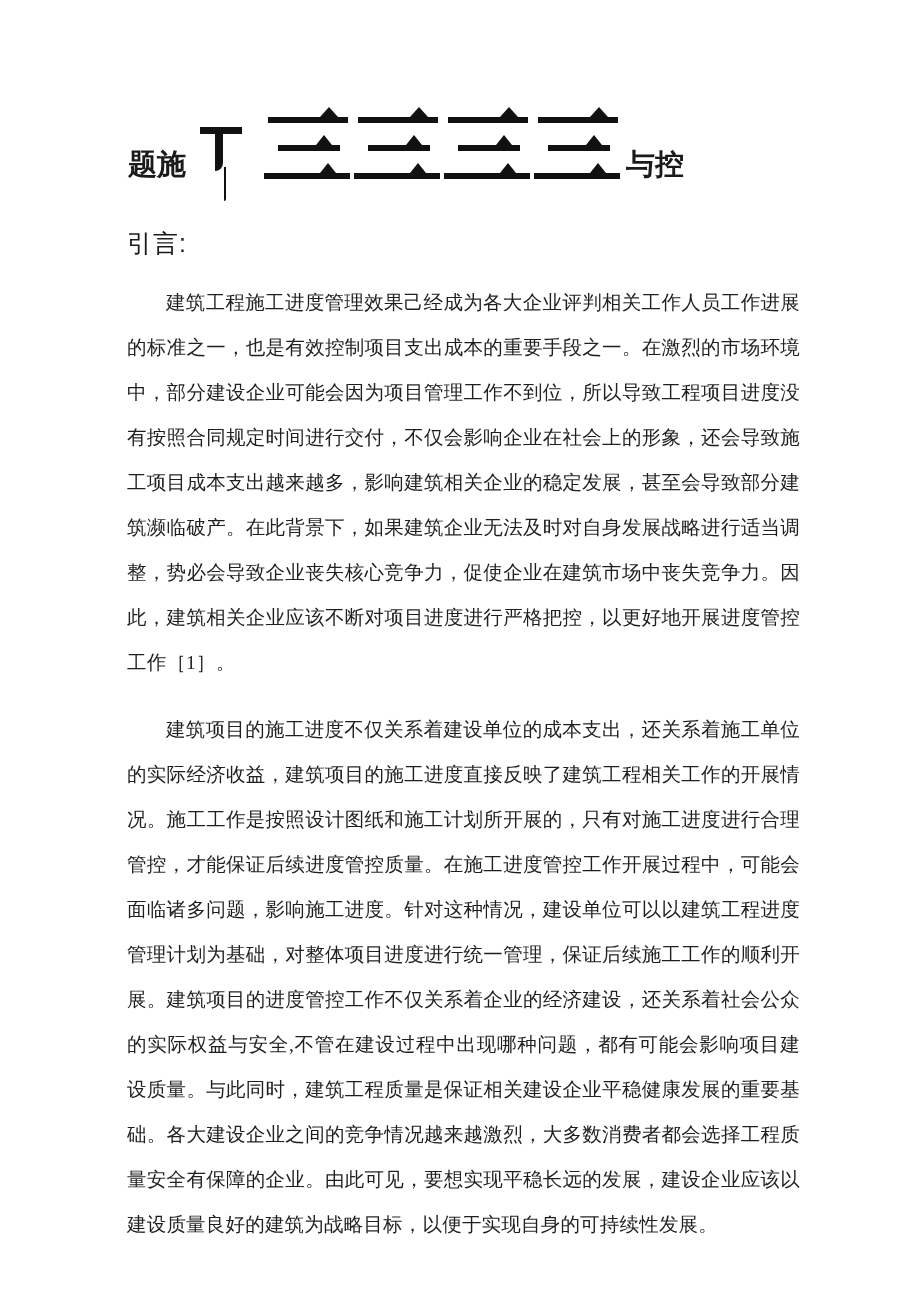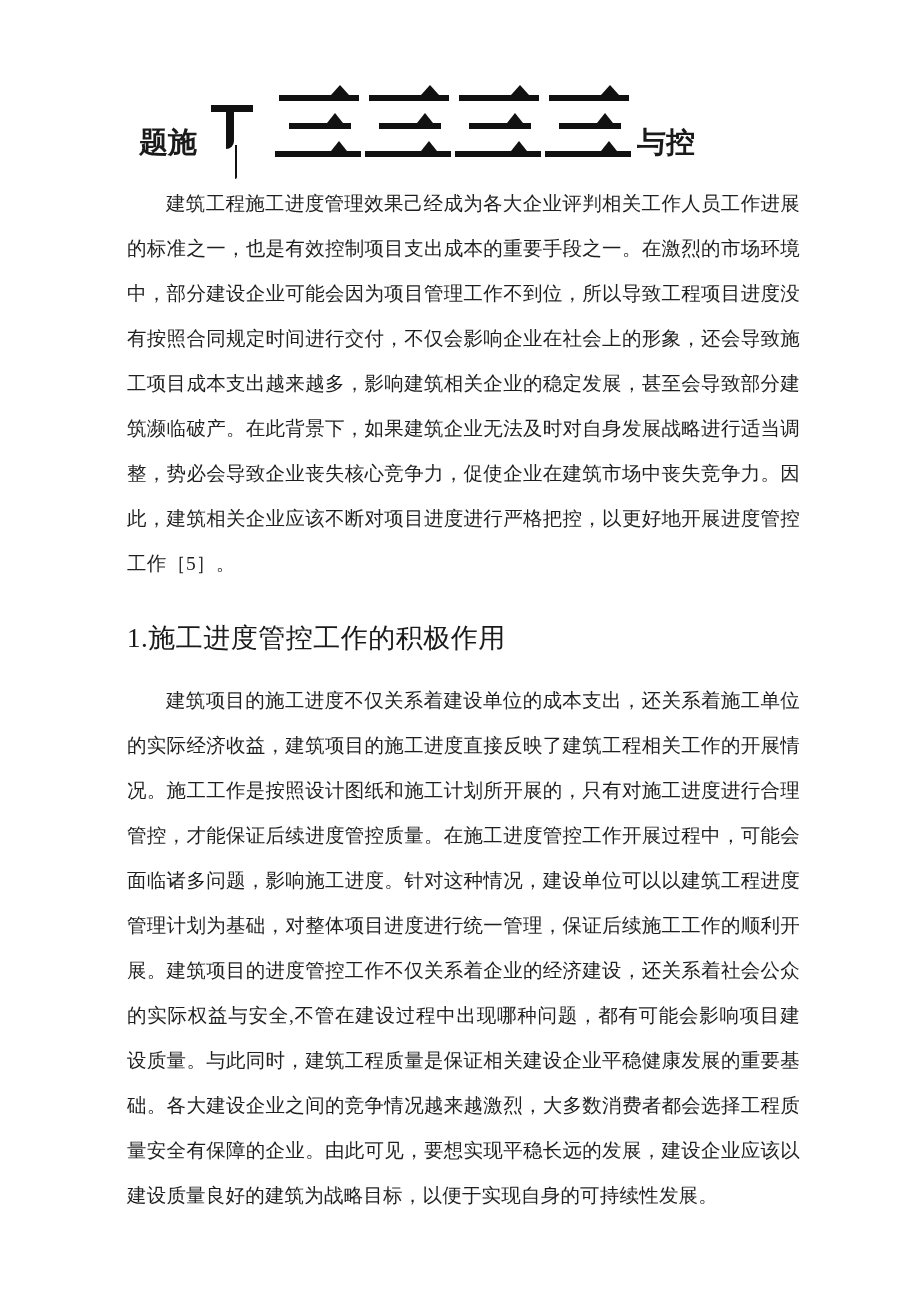--- a/index.html
+++ b/index.html
@@ -20,22 +20,22 @@
   .page {
     width: 920px;
     height: 1301px;
     box-sizing: border-box;
     padding: 0 120px 0 127px;
     position: relative;
   }
 
   
   .title-block {
-    padding-top: 75px;
-    margin: 12px;
+    padding-top: 108px;
+    margin: 1px;
   }
 
   .title-line-1 {
     display: flex;
     align-items: flex-end;
     justify-content: flex-start;
     flex-wrap: nowrap;
     white-space: nowrap;
     font-family: "Liberation Sans", "DejaVu Sans", sans-serif;
     font-size: 35px;
@@ -214,20 +214,20 @@
           <span class="bar b3"></span>
             <span class="wedge w3"></span>
         </span>
       </span>
 
       <span class="t-seg small">与控</span>
     </div>
 
   </div>
 
-
-  <p class="body-para">建筑工程施工进度管理效果己经成为各大企业评判相关工作人员工作进展的标准之一，也是有效控制项目支出成本的重要手段之一。在激烈的市场环境中，部分建设企业可能会因为项目管理工作不到位，所以导致工程项目进度没有按照合同规定时间进行交付，不仅会影响企业在社会上的形象，还会导致施工项目成本支出越来越多，影响建筑相关企业的稳定发展，甚至会导致部分建筑濒临破产。在此背景下，如果建筑企业无法及时对自身发展战略进行适当调整，势必会导致企业丧失核心竞争力，促使企业在建筑市场中丧失竞争力。因此，建筑相关企业应该不断对项目进度进行严格把控，以更好地开展进度管控工作［5］。</p>
-
-  <h2 class="section-heading">1.施工进度管控工作的积极作用</h2>
+  <h2 class="lead-heading">引言:</h2>
+
+  <p class="body-para">建筑工程施工进度管理效果己经成为各大企业评判相关工作人员工作进展的标准之一，也是有效控制项目支出成本的重要手段之一。在激烈的市场环境中，部分建设企业可能会因为项目管理工作不到位，所以导致工程项目进度没有按照合同规定时间进行交付，不仅会影响企业在社会上的形象，还会导致施工项目成本支出越来越多，影响建筑相关企业的稳定发展，甚至会导致部分建筑濒临破产。在此背景下，如果建筑企业无法及时对自身发展战略进行适当调整，势必会导致企业丧失核心竞争力，促使企业在建筑市场中丧失竞争力。因此，建筑相关企业应该不断对项目进度进行严格把控，以更好地开展进度管控工作［1］。</p>
+
 
   <p class="body-para after-heading">建筑项目的施工进度不仅关系着建设单位的成本支出，还关系着施工单位的实际经济收益，建筑项目的施工进度直接反映了建筑工程相关工作的开展情况。施工工作是按照设计图纸和施工计划所开展的，只有对施工进度进行合理管控，才能保证后续进度管控质量。在施工进度管控工作开展过程中，可能会面临诸多问题，影响施工进度。针对这种情况，建设单位可以以建筑工程进度管理计划为基础，对整体项目进度进行统一管理，保证后续施工工作的顺利开展。建筑项目的进度管控工作不仅关系着企业的经济建设，还关系着社会公众的实际权益与安全,不管在建设过程中出现哪种问题，都有可能会影响项目建设质量。与此同时，建筑工程质量是保证相关建设企业平稳健康发展的重要基础。各大建设企业之间的竞争情况越来越激烈，大多数消费者都会选择工程质量安全有保障的企业。由此可见，要想实现平稳长远的发展，建设企业应该以建设质量良好的建筑为战略目标，以便于实现自身的可持续性发展。</p>
 
 </div>
 
 </body></html>

